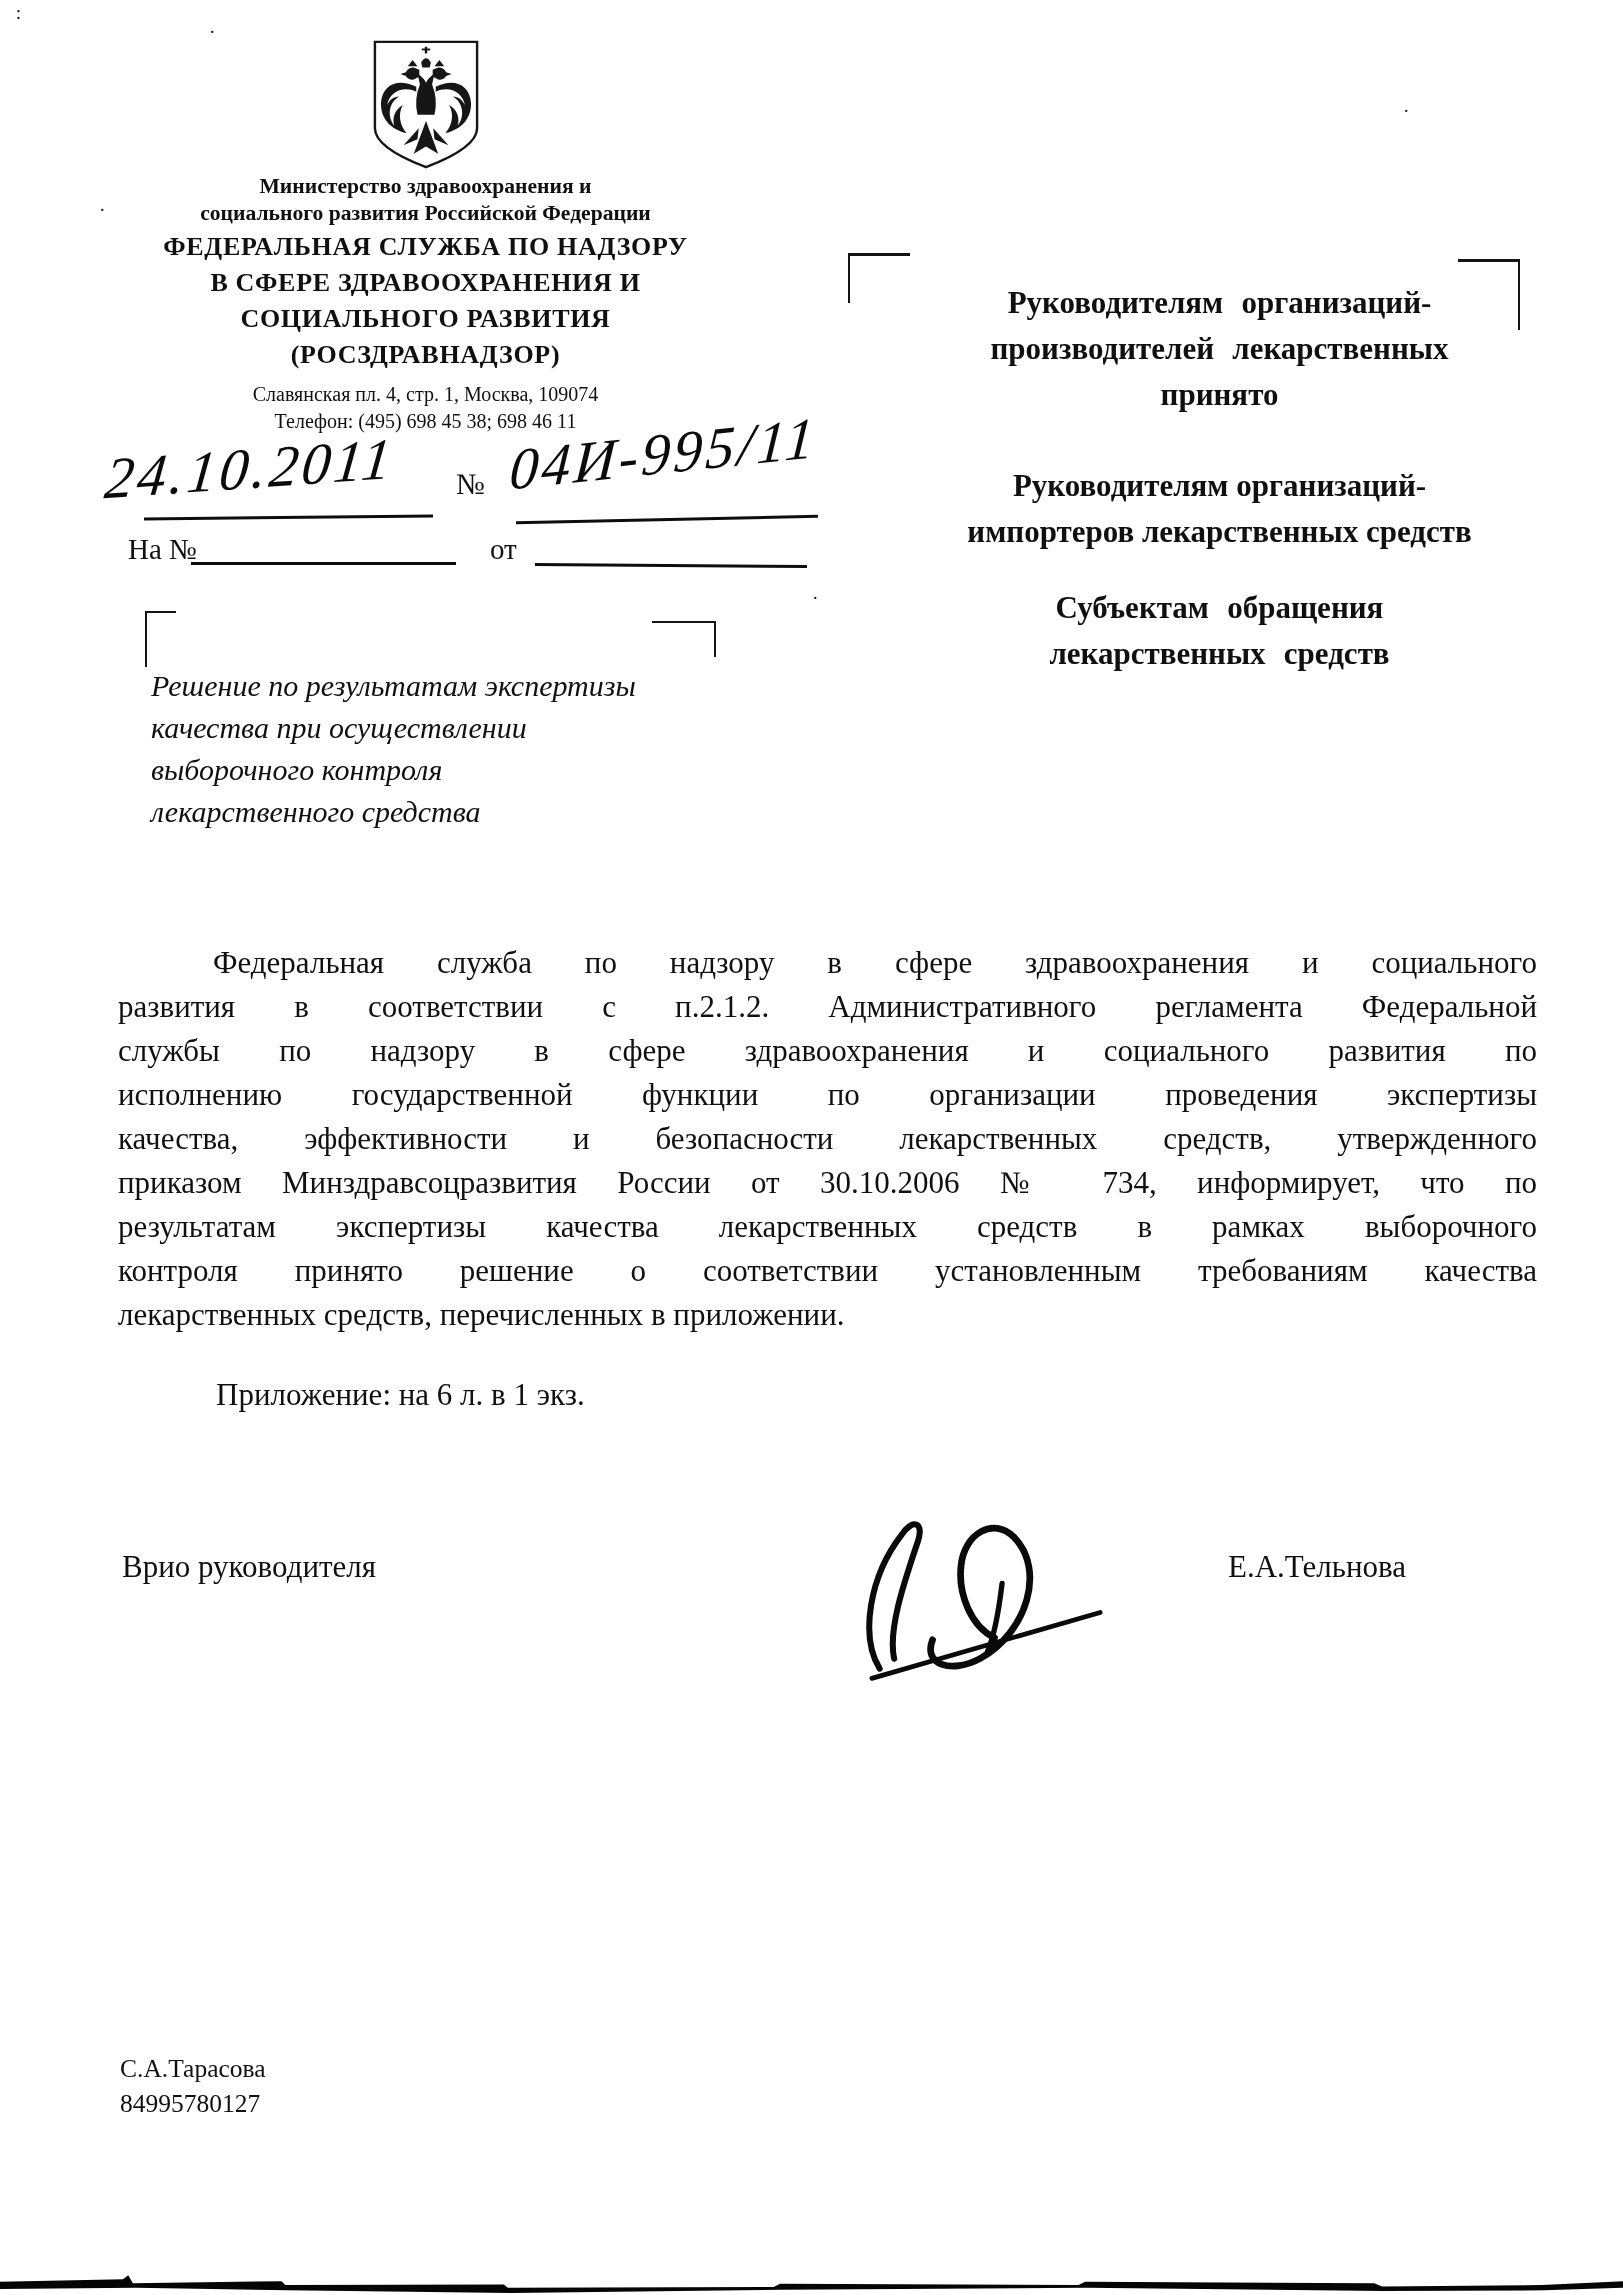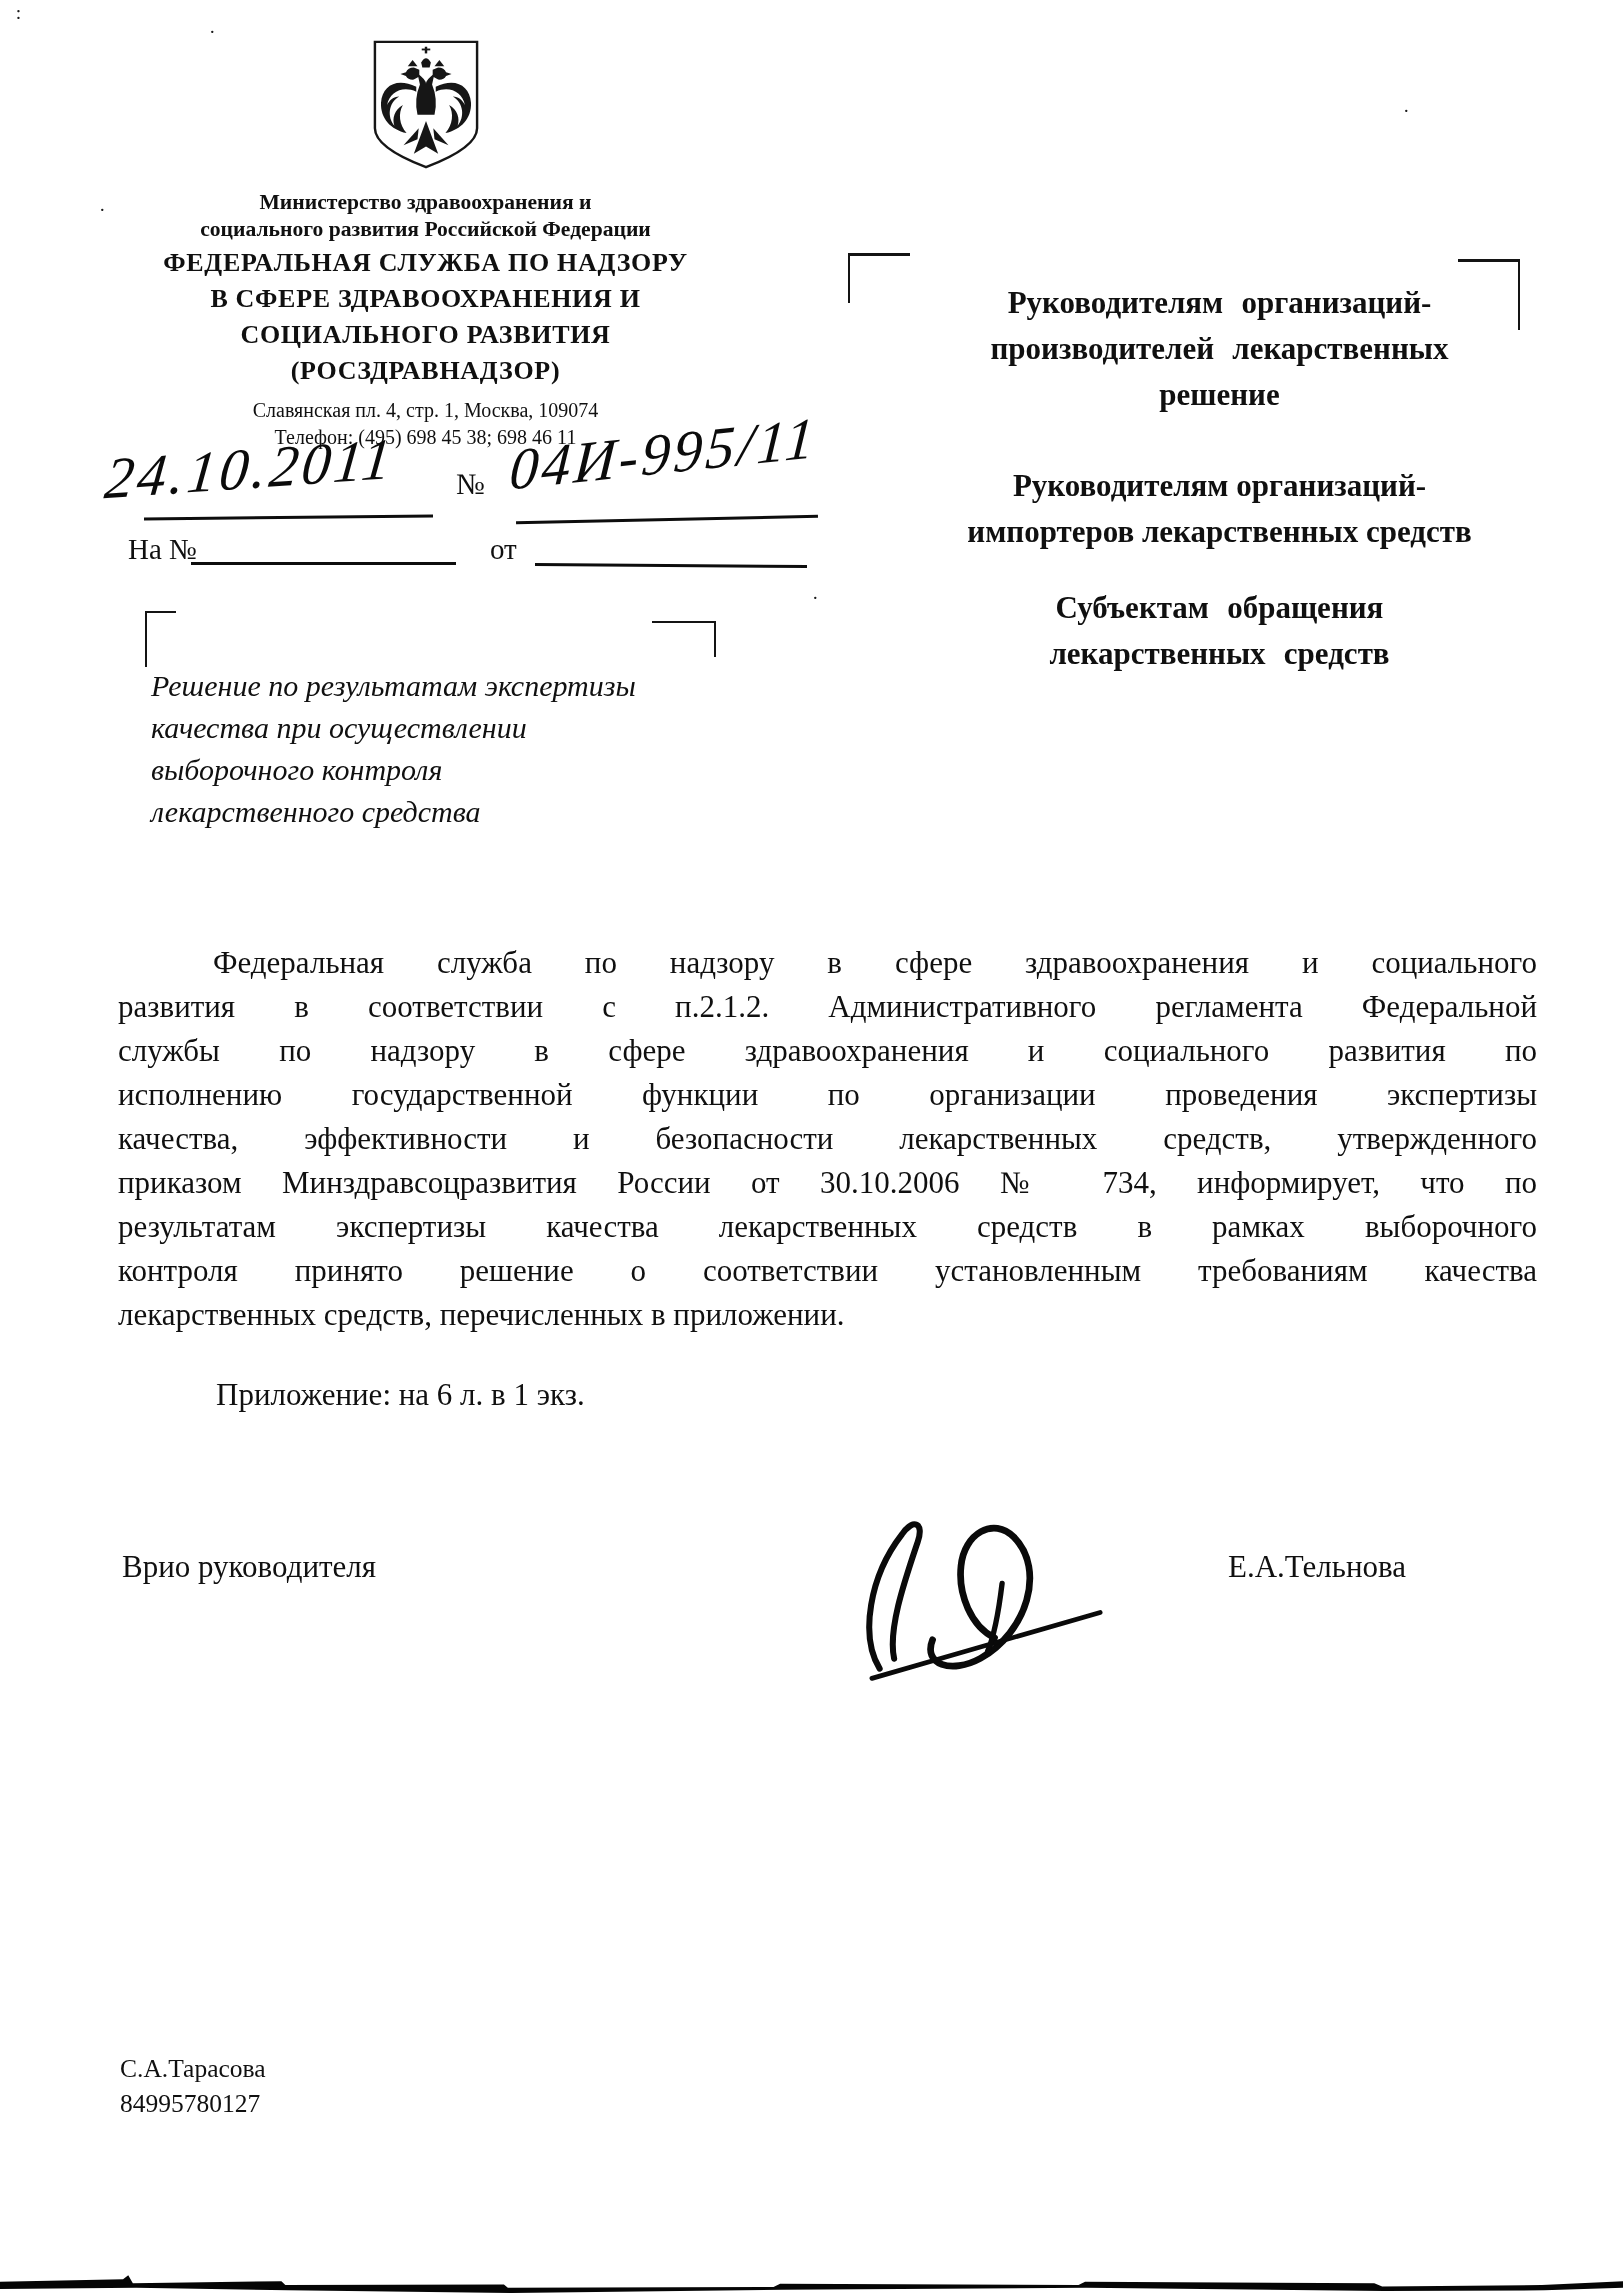--- a/index.html
+++ b/index.html
@@ -3,21 +3,21 @@
 <meta charset="utf-8">
 <title>scan</title>
 <style>
   html,body{margin:0;padding:0;background:#888;}
   .page{position:relative;width:1623px;height:2295px;background:#ffffff;overflow:hidden;
         font-family:"Liberation Serif",serif;color:#101010;}
   .abs{position:absolute;}
   
   .letterhead{left:84px;top:37px;width:683px;text-align:center;}
   .emblem{width:122px;height:135px;display:block;margin:0 auto;}
-  .ministry{margin-top:17px;font-size:21.6px;font-weight:700;line-height:27px;}
+  .ministry{margin-top:1px;font-size:21.6px;font-weight:700;line-height:27px;}
   .service{margin-top:2px;font-size:26px;font-weight:700;line-height:36px;letter-spacing:0.7px;}
   .addrline{margin-top:7.9px;font-size:20px;line-height:27.5px;}
   
   .hand{font-style:italic;font-weight:400;letter-spacing:3.3px;white-space:nowrap;color:#0b0b0b;}
   .hand-date{left:105px;top:435px;font-size:58px;transform:rotate(-4deg) skewX(-10deg);}
   .hand-num{left:509px;top:420px;font-size:58px;transform:rotate(-6deg) skewX(-10deg);}
   .numsign{left:456px;top:467px;font-size:30px;}
   .rule{background:#0d0d0d;}
   .r-date{left:144px;top:516px;width:289px;height:3.3px;transform:rotate(-0.6deg);}
   .r-num{left:516px;top:518px;width:302px;height:3.3px;transform:rotate(-1.2deg);}
@@ -112,21 +112,21 @@
 
   <div class="abs mark m-addr-l"></div>
   <div class="abs mark m-addr-r"></div>
   <div class="abs mark m-subj-l"></div>
   <div class="abs mark m-subj-r"></div>
 
   <div class="abs addressees">
     <div>
       <div class="wsw">Руководителям организаций-</div>
       <div class="wsw">производителей лекарственных</div>
-      <div>решение</div>
+      <div>принято</div>
     </div>
     <div class="grp2">
       <div>Руководителям организаций-</div>
       <div>импортеров лекарственных средств</div>
     </div>
     <div class="grp3">
       <div class="wsw">Субъектам обращения</div>
       <div class="wsw">лекарственных средств</div>
     </div>
   </div>

